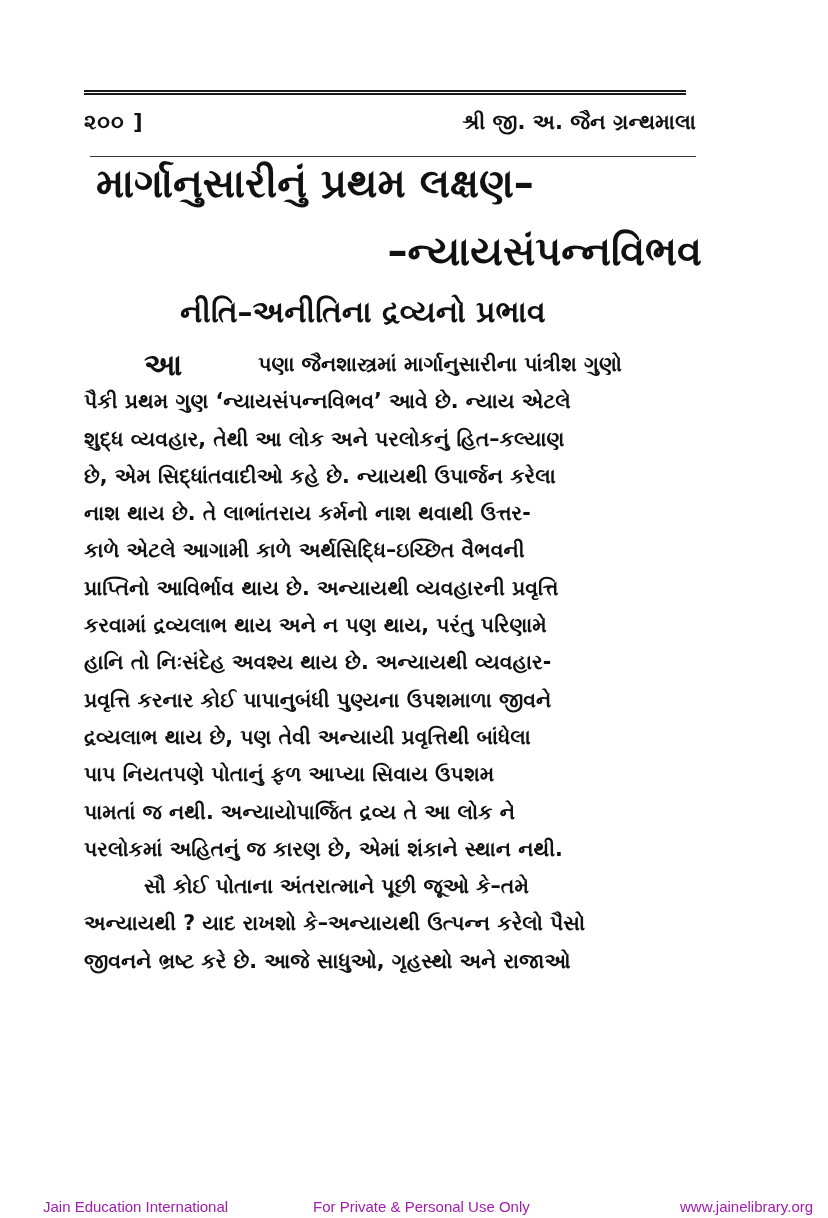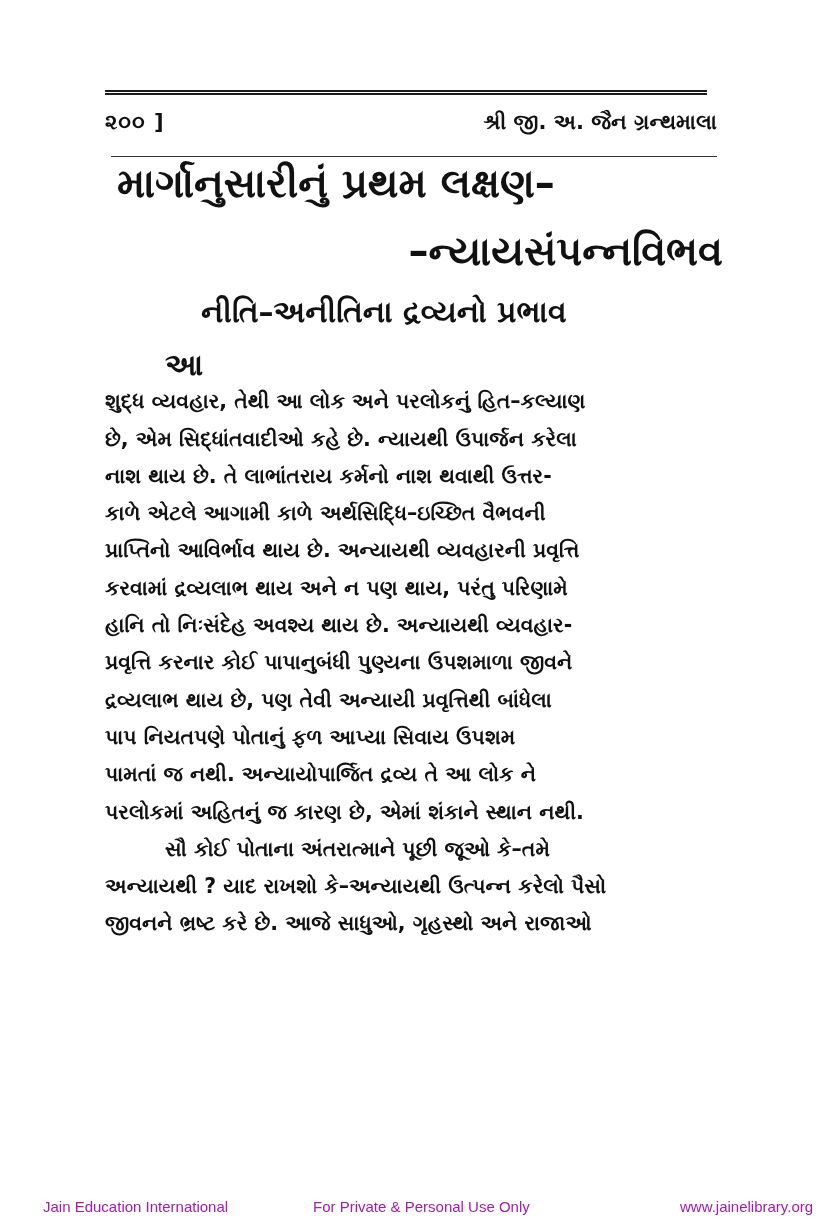--- a/index.html
+++ b/index.html
@@ -6,21 +6,21 @@
     body {
       width: 828px; height: 1218px;
       background: #ffffff;
       position: relative;
       overflow: hidden;
       font-family: "DejaVu Sans", sans-serif;
       color: #111111;
     }
     .page {
       position: absolute;
-      left: 105px; top: 0;
+      left: 84px; top: 0;
       width: 610px; height: 1150px; text-align: center;
     }
     .rule-double {
       position: absolute;
       left: 0; top: 90px;
       width: 602px; height: 5px;
       border-top: 2px solid #1a1a1a;
       border-bottom: 2px solid #1a1a1a;
       box-sizing: border-box;
     }
@@ -102,21 +102,23 @@
   </div>
   <div class="rule-single"></div>
 
   <div class="title-line1">માર્ગાનુસારીનું પ્રથમ લક્ષણ–</div>
   <div class="title-line2">–ન્યાયસંપન્નવિભવ</div>
   <div class="subheading">નીતિ–અનીતિના દ્રવ્યનો પ્રભાવ</div>
 
   <div class="body-text">
     <div class="line indent">
       <span class="dropcap">આ</span>
+        <span style="flex:1;">પણા જૈનશાસ્ત્રમાં માર્ગાનુસારીના પાંત્રીશ ગુણો</span>
     </div>
+    <div class="line">પૈકી પ્રથમ ગુણ ‘ન્યાયસંપન્નવિભવ’ આવે છે. ન્યાય એટલે</div>
     <div class="line">શુદ્ધ વ્યવહાર, તેથી આ લોક અને પરલોકનું હિત–કલ્યાણ</div>
     <div class="line">છે, એમ સિદ્ધાંતવાદીઓ કહે છે. ન્યાયથી ઉપાર્જન કરેલા</div>
     <div class="line">નાશ થાય છે. તે લાભાંતરાય કર્મનો નાશ થવાથી ઉત્તર-</div>
     <div class="line">કાળે એટલે આગામી કાળે અર્થસિદ્ધિ–ઇચ્છિત વૈભવની</div>
     <div class="line">પ્રાપ્તિનો આવિર્ભાવ થાય છે. અન્યાયથી વ્યવહારની પ્રવૃત્તિ</div>
     <div class="line">કરવામાં દ્રવ્યલાભ થાય અને ન પણ થાય, પરંતુ પરિણામે</div>
     <div class="line">હાનિ તો નિઃસંદેહ અવશ્ય થાય છે. અન્યાયથી વ્યવહાર-</div>
     <div class="line">પ્રવૃત્તિ કરનાર કોઈ પાપાનુબંધી પુણ્યના ઉપશમાળા જીવને</div>
     <div class="line">દ્રવ્યલાભ થાય છે, પણ તેવી અન્યાયી પ્રવૃત્તિથી બાંધેલા</div>
     <div class="line">પાપ નિયતપણે પોતાનું ફળ આપ્યા સિવાય ઉપશમ</div>

